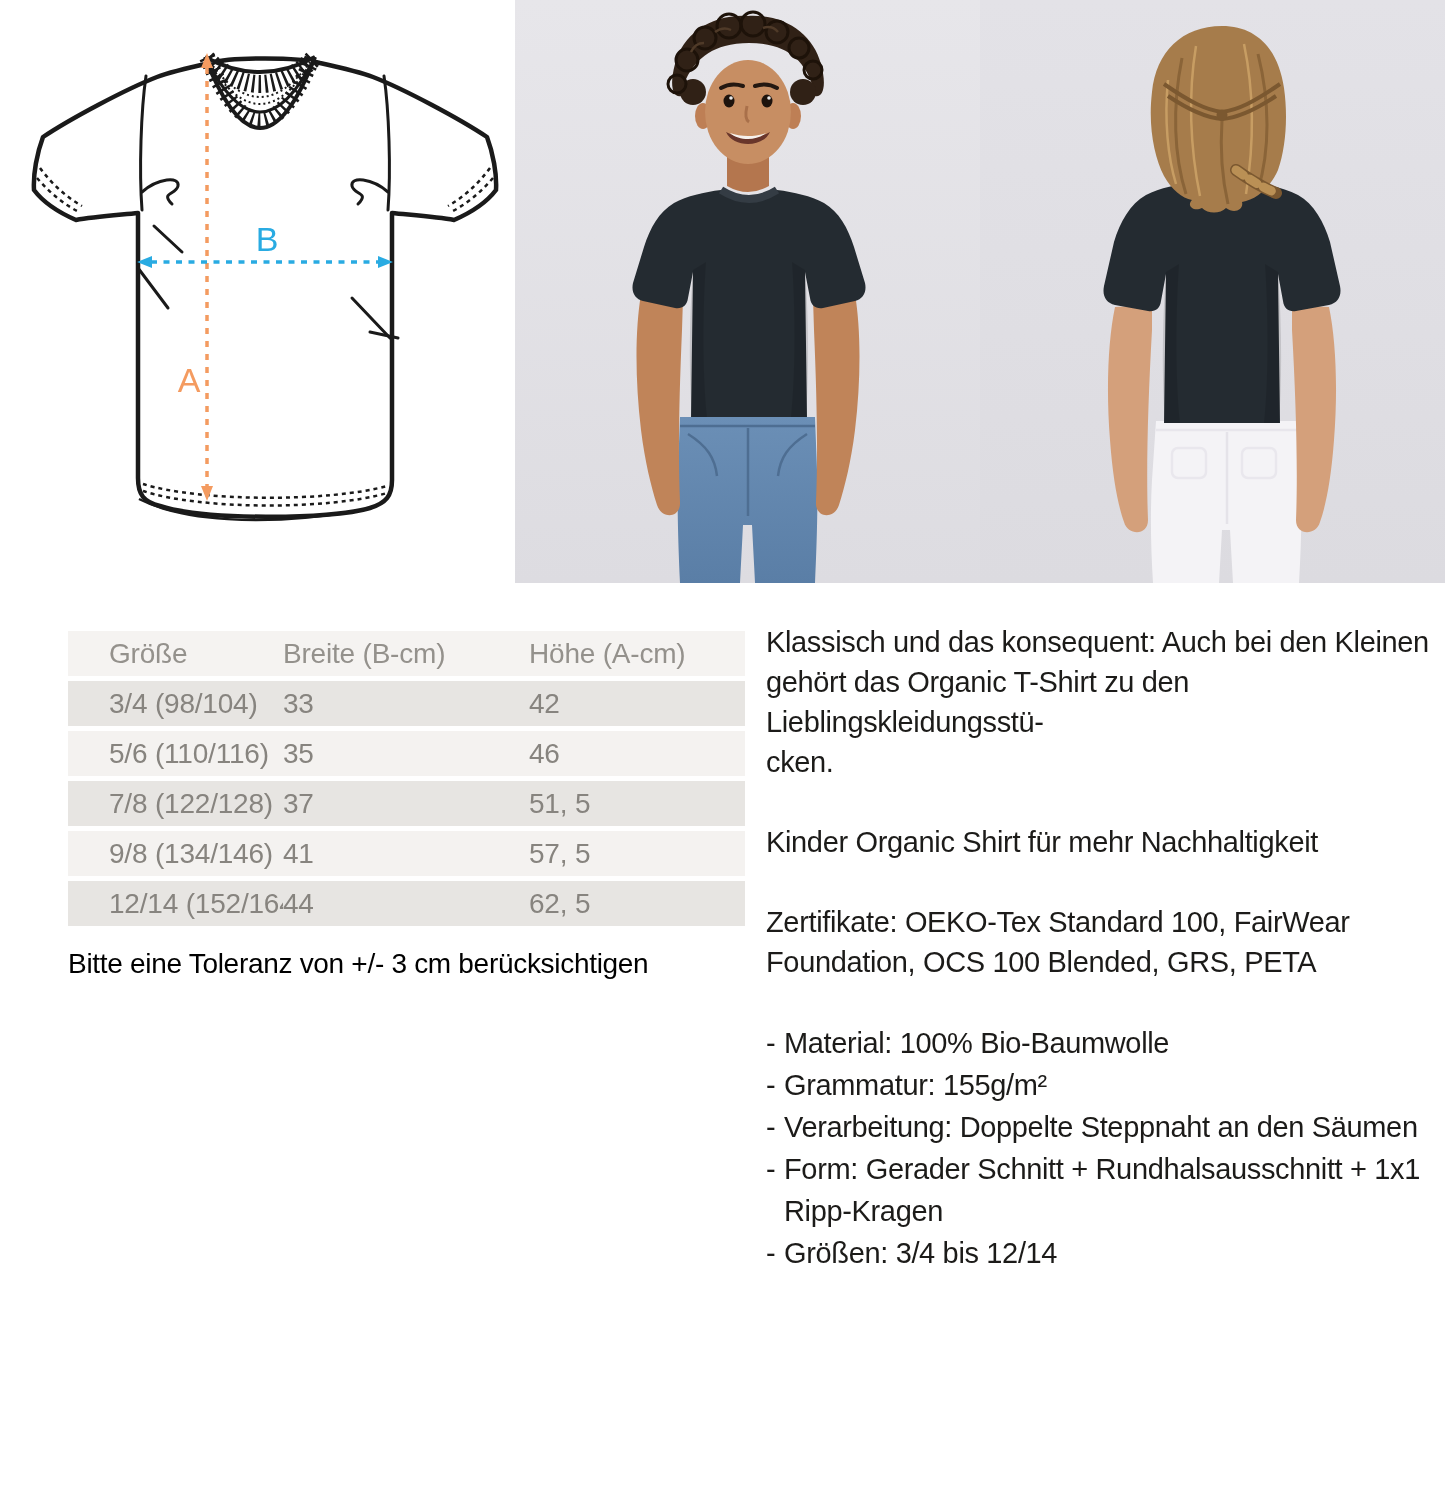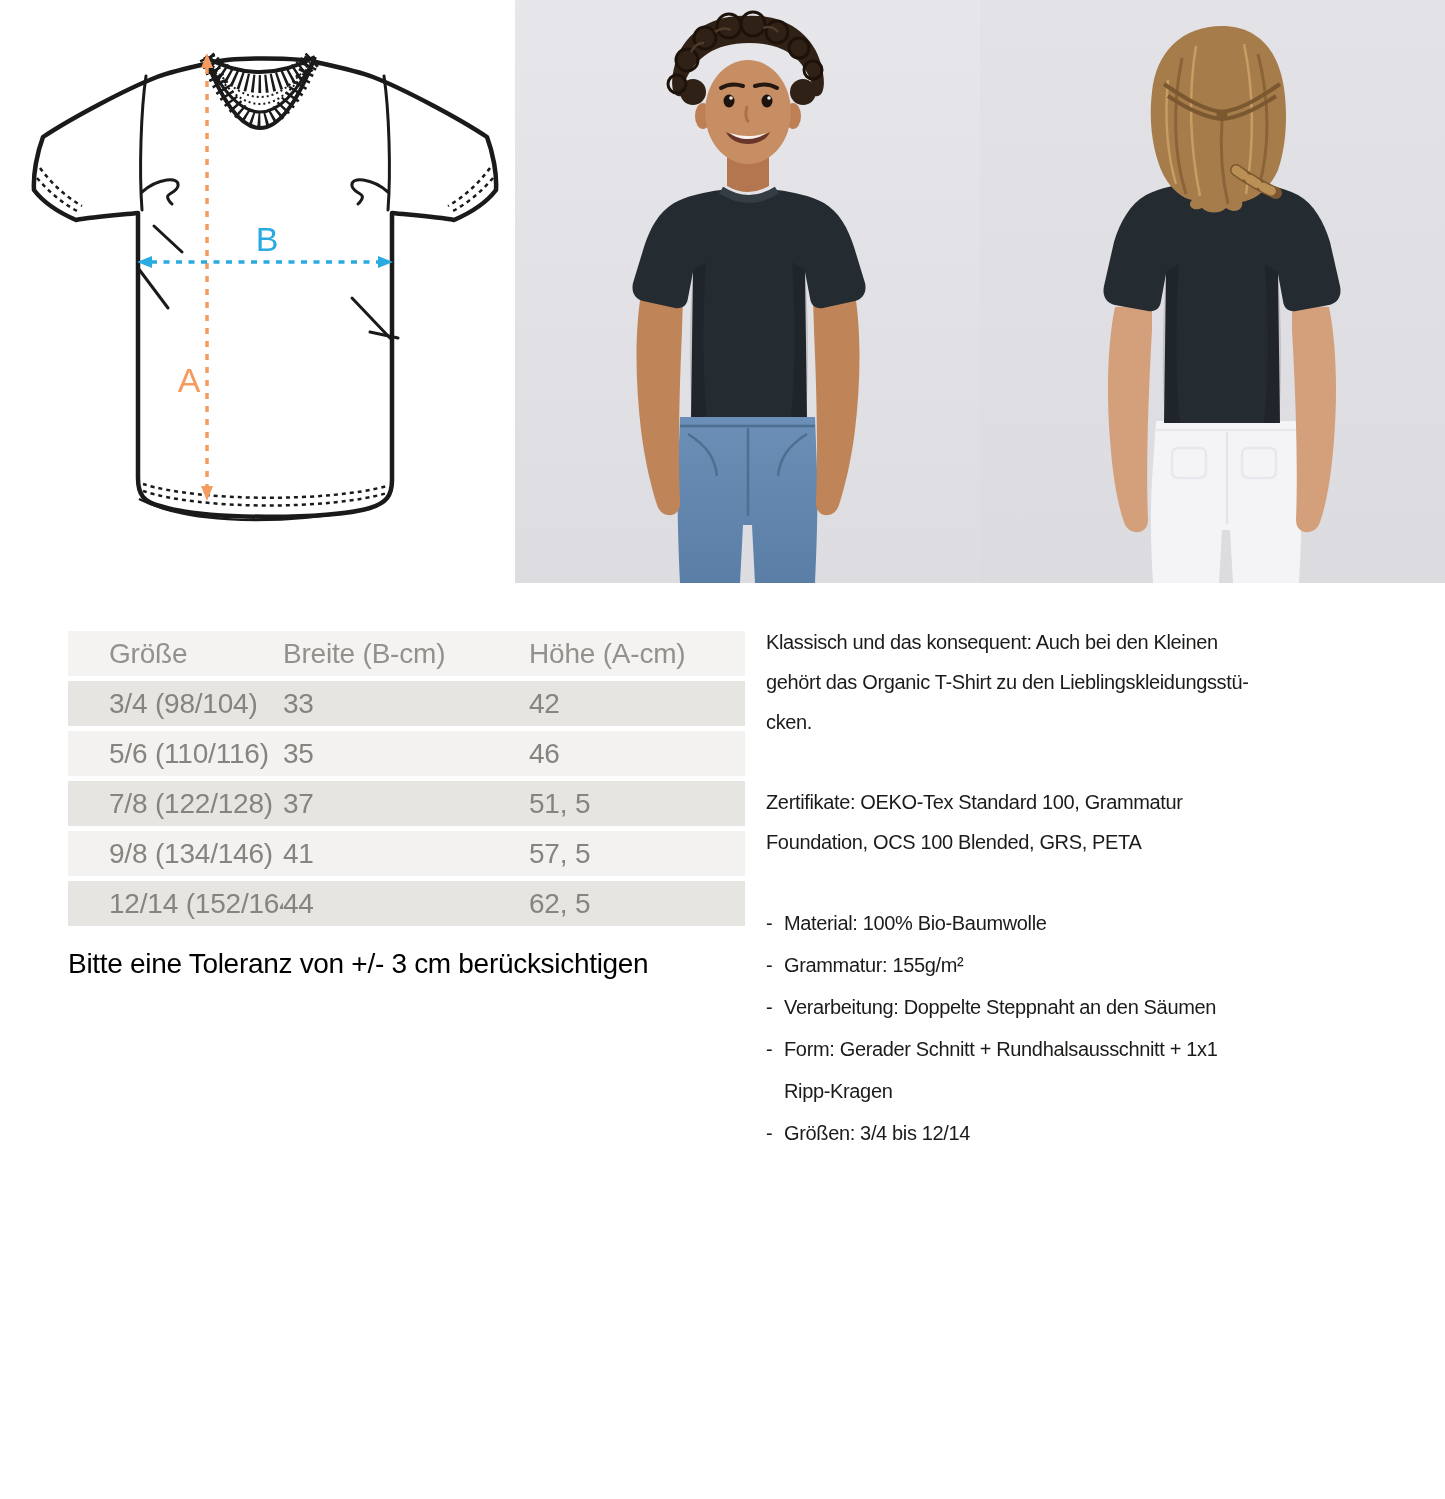--- a/index.html
+++ b/index.html
@@ -29,21 +29,21 @@
   .size-table tbody tr:nth-child(odd)  td { background:#e7e5e2; }
   .size-table tbody tr:nth-child(even) td { background:#f4f2f0; }
 
   .tolerance {
     margin:17px 0 0 0; font-size:28px; color:#000000; letter-spacing:-0.3px;
   }
 
   
   .desc {
     position:absolute; left:766px; top:622px; width:676px;
-    font-size:20px; line-height:40px; color:#1c1b19; letter-spacing:-0.35px;
+    font-size:29px; line-height:40px; color:#1c1b19; letter-spacing:-0.35px;
   }
   .desc p { margin:0 0 40px 0; white-space:pre-line; }
   .desc p.cotton { margin-bottom:47px; }
   .specs { list-style:none; margin:0; padding:0; }
   .specs li { display:flex; line-height:42px; }
   .specs .dash { width:18px; flex:none; }
   .specs .spec-text { white-space:pre-line; }
 </style>
 </head>
 <body>
@@ -271,21 +271,22 @@
         </tr>
       </tbody>
     </table>
     <p class="tolerance">Bitte eine Toleranz von +/- 3 cm berücksichtigen</p>
   </section>
 
   <section class="desc">
     <p>Klassisch und das konsequent: Auch bei den Kleinen
 gehört das Organic T-Shirt zu den Lieblingskleidungsstü-
 cken.</p>
-    <p>Zertifikate: OEKO-Tex Standard 100, Grammatur
+    <p>Kinder Organic Shirt für mehr Nachhaltigkeit</p>
+    <p>Zertifikate: OEKO-Tex Standard 100, FairWear
 Foundation, OCS 100 Blended, GRS, PETA</p>
     <ul class="specs">
       <li>
         <span class="dash">-</span>
         <span class="spec-text">Material: 100% Bio-Baumwolle</span>
       </li>
       <li>
         <span class="dash">-</span>
         <span class="spec-text">Grammatur: 155g/m²</span>
       </li>

